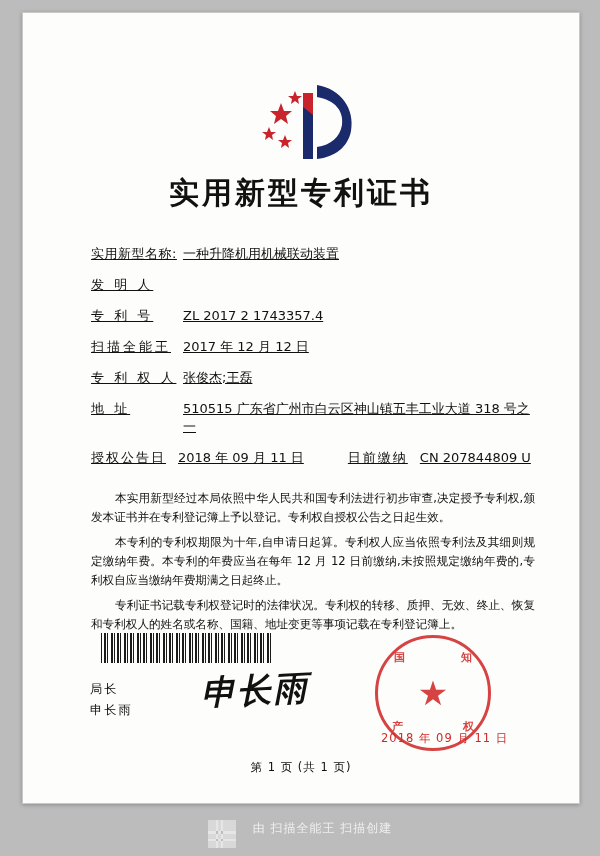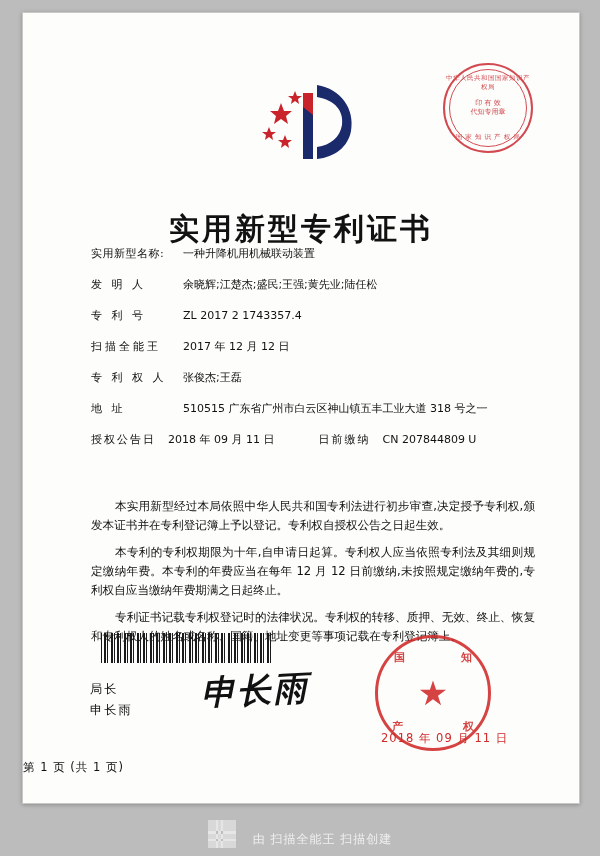--- a/index.html
+++ b/index.html
@@ -100,31 +100,31 @@
     position: absolute;
     left: 0;
     top: 160px;
     width: 100%;
     text-align: center;
     font-size: 30px;
     font-weight: bold;
     letter-spacing: 3px;
     color: #111;
     font-family: "DejaVu Sans", "Liberation Sans", sans-serif;
-    margin-top: 36px;
   }
 
   .fields {
     position: absolute;
     left: 68px;
     top: 232px;
     width: 440px;
-    font-size: 11px;
+    font-size: 13px;
     color: #111;
     line-height: 18px;
+    text-decoration: underline;
   }
   .row {
     display: flex;
     margin-bottom: 13px;
     align-items: flex-start;
   }
   .row .lbl {
     width: 92px;
     flex: 0 0 92px;
     letter-spacing: 3px;
@@ -157,21 +157,21 @@
     position: absolute;
     left: 68px;
     top: 476px;
     width: 444px;
     font-size: 11.6px;
     line-height: 19px;
     color: #111;
     text-align: justify;
   }
   .body-text p {
-    margin: 8px 0 6px 0;
+    margin: 0 0 6px 0;
     text-indent: 24px;
   }
 
   
   .barcode {
     position: absolute;
     left: 78px;
     top: 620px;
     width: 172px;
     height: 30px;
@@ -242,33 +242,34 @@
     font-size: 11.5px;
     color: #d02a2a;
     letter-spacing: 1px;
   }
 
   .page-num {
     position: absolute;
     left: 0;
     bottom: 28px;
     width: 100%;
+    text-align: center;
     font-size: 11.5px;
     color: #111;
     letter-spacing: 1px;
   }
 
   
   .watermark {
     position: absolute;
     left: 0;
     bottom: 8px;
     width: 100%;
     display: flex;
-    align-items: flex-end;
+    align-items: flex-start;
     justify-content: center;
     gap: 17px;
     font-size: 12px;
     color: #efefef;
     letter-spacing: 1px;
   }
   .qr {
     width: 28px;
     height: 28px;
     background:
@@ -290,39 +291,32 @@
         <path d="M62 10 C86 14, 100 34, 96 56 C93 72, 80 82, 62 84 L62 72 C76 70, 85 62, 87 50 C89 36, 80 25, 62 22 Z" fill="#1a2a6b"></path>
         <path d="M58 18 L58 84 L48 84 L48 18 Z" fill="#1a2a6b"></path>
         <path d="M48 18 L58 18 L58 40 L48 32 Z" fill="#c9242c"></path>
         <polygon fill="#c9242c" points="26,28 29,36 37,36 31,41 33,49 26,44 19,49 21,41 15,36 23,36"></polygon>
         <polygon fill="#c9242c" points="40,16 42,21 47,21 43,24 44,29 40,26 36,29 37,24 33,21 38,21"></polygon>
         <polygon fill="#c9242c" points="14,52 16,57 21,57 17,60 18,65 14,62 10,65 11,60 7,57 12,57"></polygon>
         <polygon fill="#c9242c" points="30,60 32,65 37,65 33,68 34,73 30,70 26,73 27,68 23,65 28,65"></polygon>
       </svg>
     </div>
 
-    <div class="seal-top">
-      <div class="ring"></div>
-      <div class="arc-top">中华人民共和国国家知识产权局</div>
-      <div class="mid">印 有 效<br>代知专用章</div>
-      <div class="arc-bot">国 家 知 识 产 权 局</div>
-    </div>
 
     <div class="title">实用新型专利证书</div>
 
     <div class="fields">
 
       <div class="row">
         <div class="lbl tight">实用新型名称:</div>
         <div class="val">一种升降机用机械联动装置</div>
       </div>
 
       <div class="row">
         <div class="lbl">发 明 人</div>
-        <div class="val">余晓辉;江楚杰;盛民;王强;黄先业;陆任松</div>
       </div>
 
       <div class="row">
         <div class="lbl">专 利 号</div>
         <div class="val">ZL 2017 2 1743357.4</div>
       </div>
 
       <div class="row">
         <div class="lbl">扫描全能王</div>
         <div class="val">2017 年 12 月 12 日</div>

